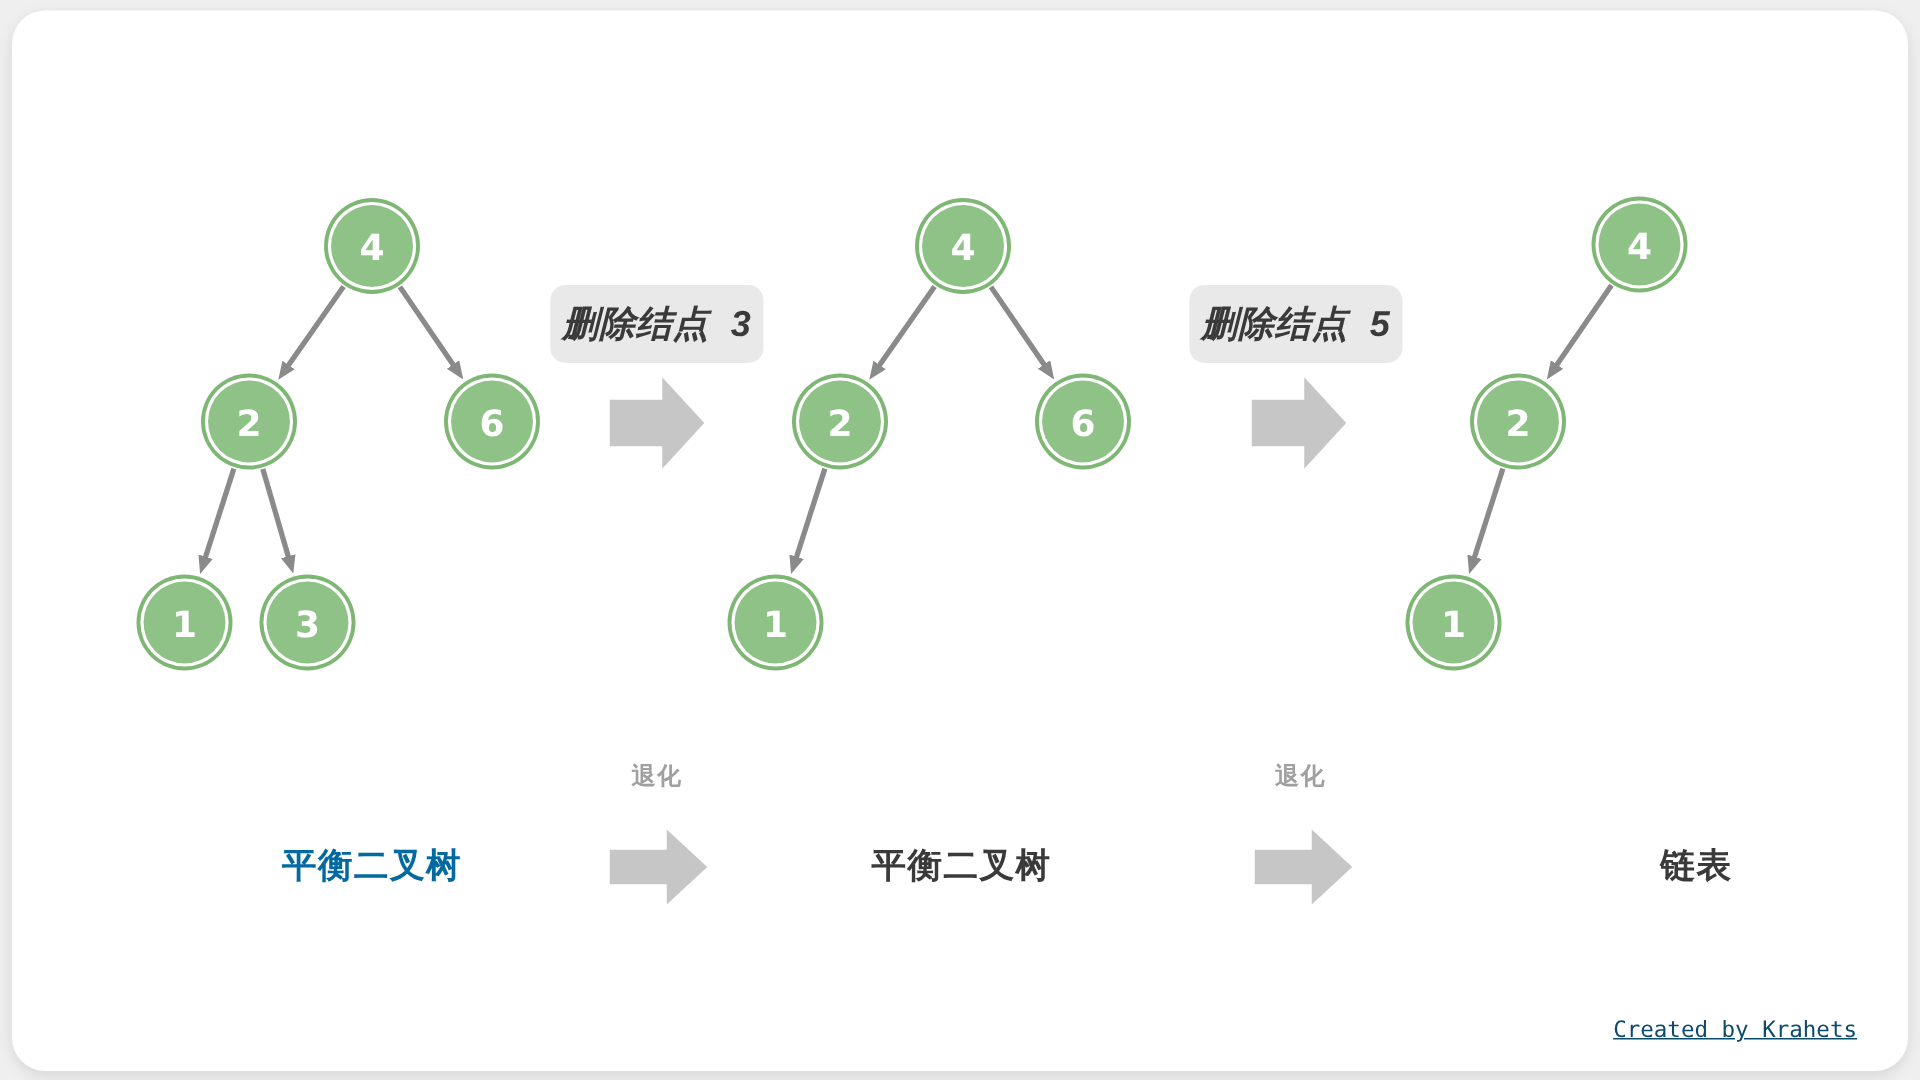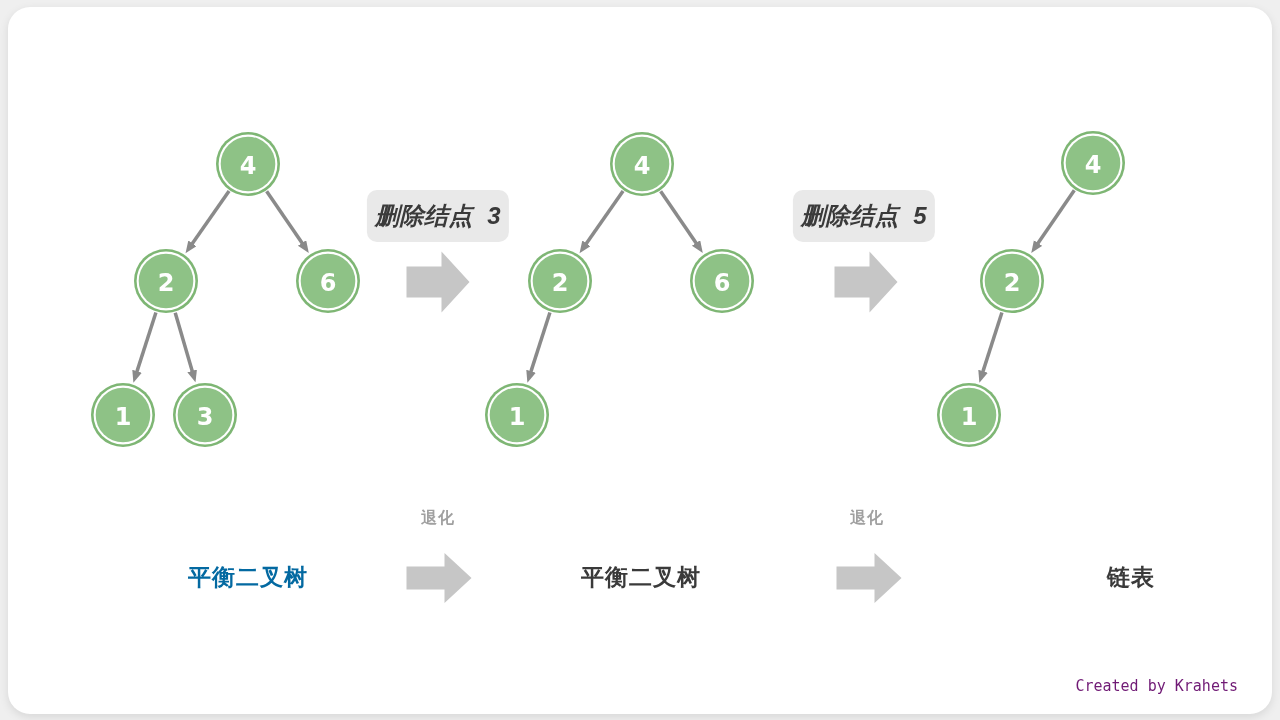--- a/index.html
+++ b/index.html
@@ -182,14 +182,14 @@
   <div class="delete-label" style="background: rgb(233, 233, 233); color: rgb(58, 58, 58); left: 438px; top: 216px;">删除结点  3</div>
   <div class="delete-label" style="background: rgb(233, 233, 233); color: rgb(58, 58, 58); left: 864px; top: 216px;">删除结点  5</div>
 
   <div class="degrade-label" style="color: rgb(160, 160, 160); left: 438px; top: 518px;">退化</div>
   <div class="degrade-label" style="color: rgb(160, 160, 160); left: 867px; top: 518px;">退化</div>
 
   <div class="tree-caption" style="color: #0369a1; left: 248px;">平衡二叉树</div>
   <div class="tree-caption" style="color: rgb(58, 58, 58); left: 641px;">平衡二叉树</div>
   <div class="tree-caption" style="color: rgb(58, 58, 58); left: 1095px; margin-left: 36px;">链表</div>
 
-  <div class="watermark" style="color: #701a75;">Created by Krahets</div>
+  <div class="watermark" style="color: #0c4a6e; text-decoration: underline;">Created by Krahets</div>
 </div>
 
 </body></html>

